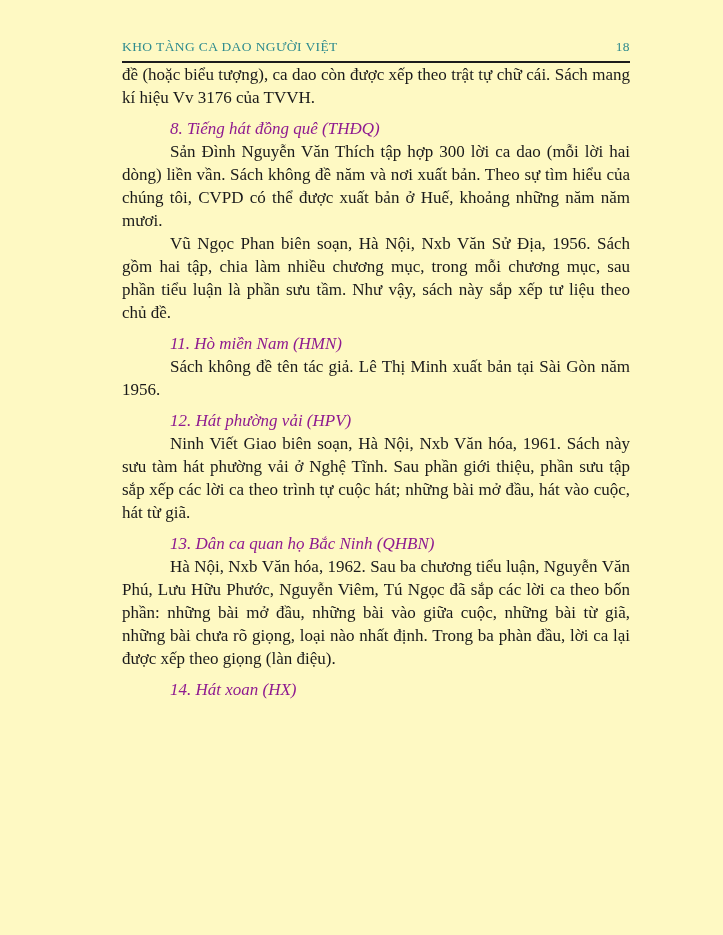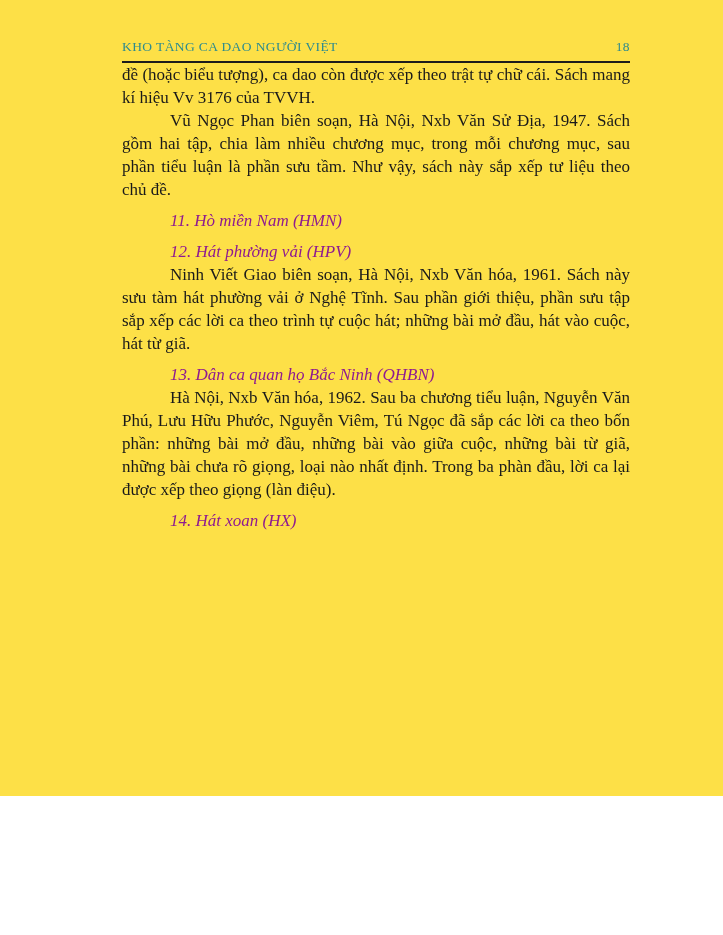--- a/index.html
+++ b/index.html
@@ -3,22 +3,22 @@
 <meta charset="utf-8">
 <style>
   html, body {
     margin: 0;
     padding: 0;
     background: #ffffff;
   }
   .page {
     position: relative;
     width: 723px;
-    height: 796px;
-    background: #fde047;
+    height: 935px;
+    background: #fef9c3;
     box-sizing: border-box;
     padding: 0 93px 0 122px;
     overflow: hidden;
     font-family: "Liberation Serif", "DejaVu Serif", serif;
     color: #1a1a1a;
   }
   .header {
     margin-top: 39px;
     display: flex;
     justify-content: space-between;
@@ -68,31 +68,34 @@
   <div class="header">
     <span class="title">KHO TÀNG CA DAO NGƯỜI VIỆT</span>
     <span class="pagenum">18</span>
   </div>
 
   <div class="doc-body">
 
     <p class="intro">đề (hoặc biểu tượng), ca dao còn được xếp theo trật tự chữ cái. Sách mang kí hiệu Vv 3176 của TVVH.</p>
 
     <div class="section">
+      <h2>8. Tiếng hát đồng quê (THĐQ)</h2>
     </div>
 
     <div class="section">
+      <p>Sản Đình Nguyễn Văn Thích tập hợp 300 lời ca dao (mỗi lời hai dòng) liền vần. Sách không đề năm và nơi xuất bản. Theo sự tìm hiểu của chúng tôi, CVPD có thể được xuất bản ở Huế, khoảng những năm năm mươi.</p>
     </div>
 
     <div class="section">
-      <p>Vũ Ngọc Phan biên soạn, Hà Nội, Nxb Văn Sử Địa, 1947. Sách gồm hai tập, chia làm nhiều chương mục, trong mỗi chương mục, sau phần tiểu luận là phần sưu tầm. Như vậy, sách này sắp xếp tư liệu theo chủ đề.</p>
+      <p>Vũ Ngọc Phan biên soạn, Hà Nội, Nxb Văn Sử Địa, 1956. Sách gồm hai tập, chia làm nhiều chương mục, trong mỗi chương mục, sau phần tiểu luận là phần sưu tầm. Như vậy, sách này sắp xếp tư liệu theo chủ đề.</p>
     </div>
 
     <div class="section">
       <h2>11. Hò miền Nam (HMN)</h2>
+      <p>Sách không đề tên tác giả. Lê Thị Minh xuất bản tại Sài Gòn năm 1956.</p>
     </div>
 
     <div class="section">
       <h2>12. Hát phường vải (HPV)</h2>
       <p>Ninh Viết Giao biên soạn, Hà Nội, Nxb Văn hóa, 1961. Sách này sưu tàm hát phường vải ở Nghệ Tĩnh. Sau phần giới thiệu, phần sưu tập sắp xếp các lời ca theo trình tự cuộc hát; những bài mở đầu, hát vào cuộc, hát từ giã.</p>
     </div>
 
     <div class="section">
       <h2>13. Dân ca quan họ Bắc Ninh (QHBN)</h2>
       <p>Hà Nội, Nxb Văn hóa, 1962. Sau ba chương tiểu luận, Nguyễn Văn Phú, Lưu Hữu Phước, Nguyễn Viêm, Tú Ngọc đã sắp các lời ca theo bốn phần: những bài mở đầu, những bài vào giữa cuộc, những bài từ giã, những bài chưa rõ giọng, loại nào nhất định. Trong ba phàn đầu, lời ca lại được xếp theo giọng (làn điệu).</p>

